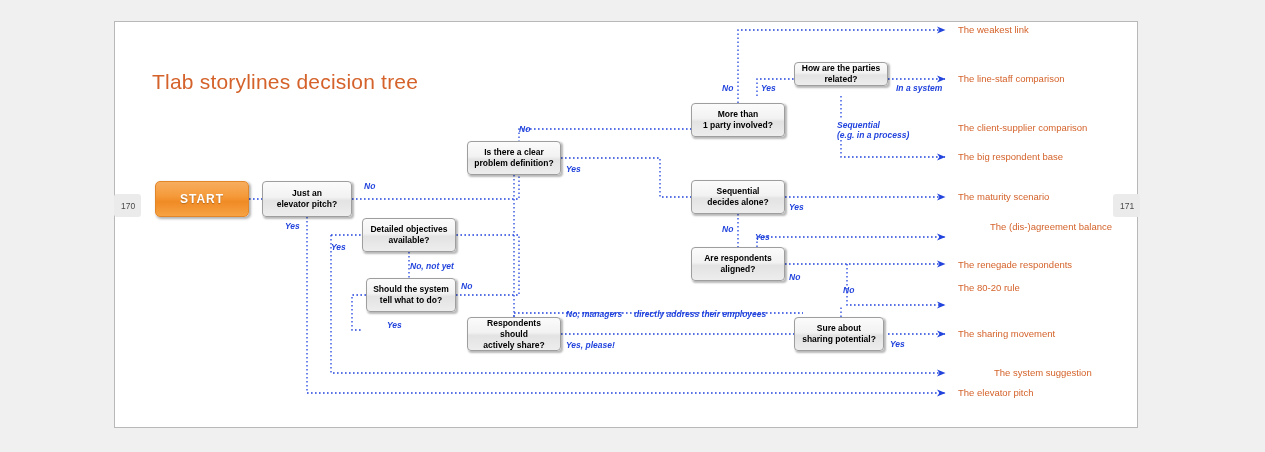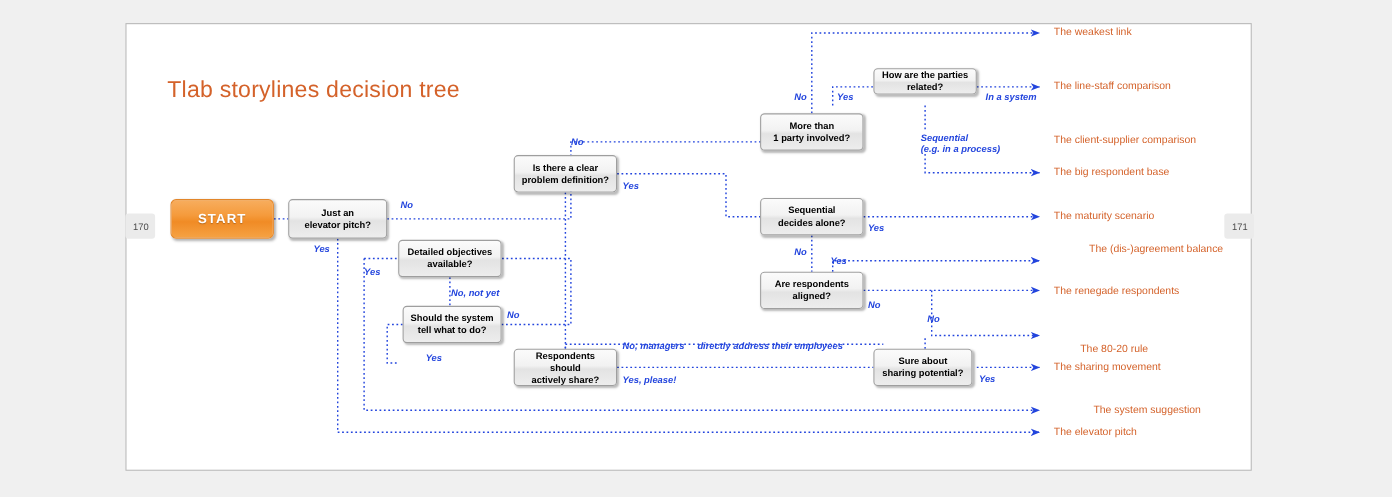--- a/index.html
+++ b/index.html
@@ -304,19 +304,19 @@
       </div>
     </div>
   <div id="outcomes-container">
       <div class="outcome" style="left: 958px; top: 24px;">The weakest link</div>
       <div class="outcome" style="left: 958px; top: 73px;">The line-staff comparison</div>
       <div class="outcome" style="left: 958px; top: 122px;">The client-supplier comparison</div>
       <div class="outcome" style="left: 958px; top: 151px;">The big respondent base</div>
       <div class="outcome" style="left: 958px; top: 191px;">The maturity scenario</div>
       <div class="outcome" style="left: 958px; top: 221px; margin-left: 32px;">The (dis-)agreement balance</div>
       <div class="outcome" style="left: 958px; top: 259px;">The renegade respondents</div>
-      <div class="outcome" style="left: 958px; top: 312px; margin-left: 24px;">The 80-20 rule</div>
+      <div class="outcome" style="left: 958px; top: 282px;">The 80-20 rule</div>
       <div class="outcome" style="left: 958px; top: 328px;">The sharing movement</div>
       <div class="outcome" style="left: 958px; top: 367px; margin-left: 36px;">The system suggestion</div>
       <div class="outcome" style="left: 958px; top: 387px;">The elevator pitch</div>
     </div>
 
 </div>
 
 </body></html>

